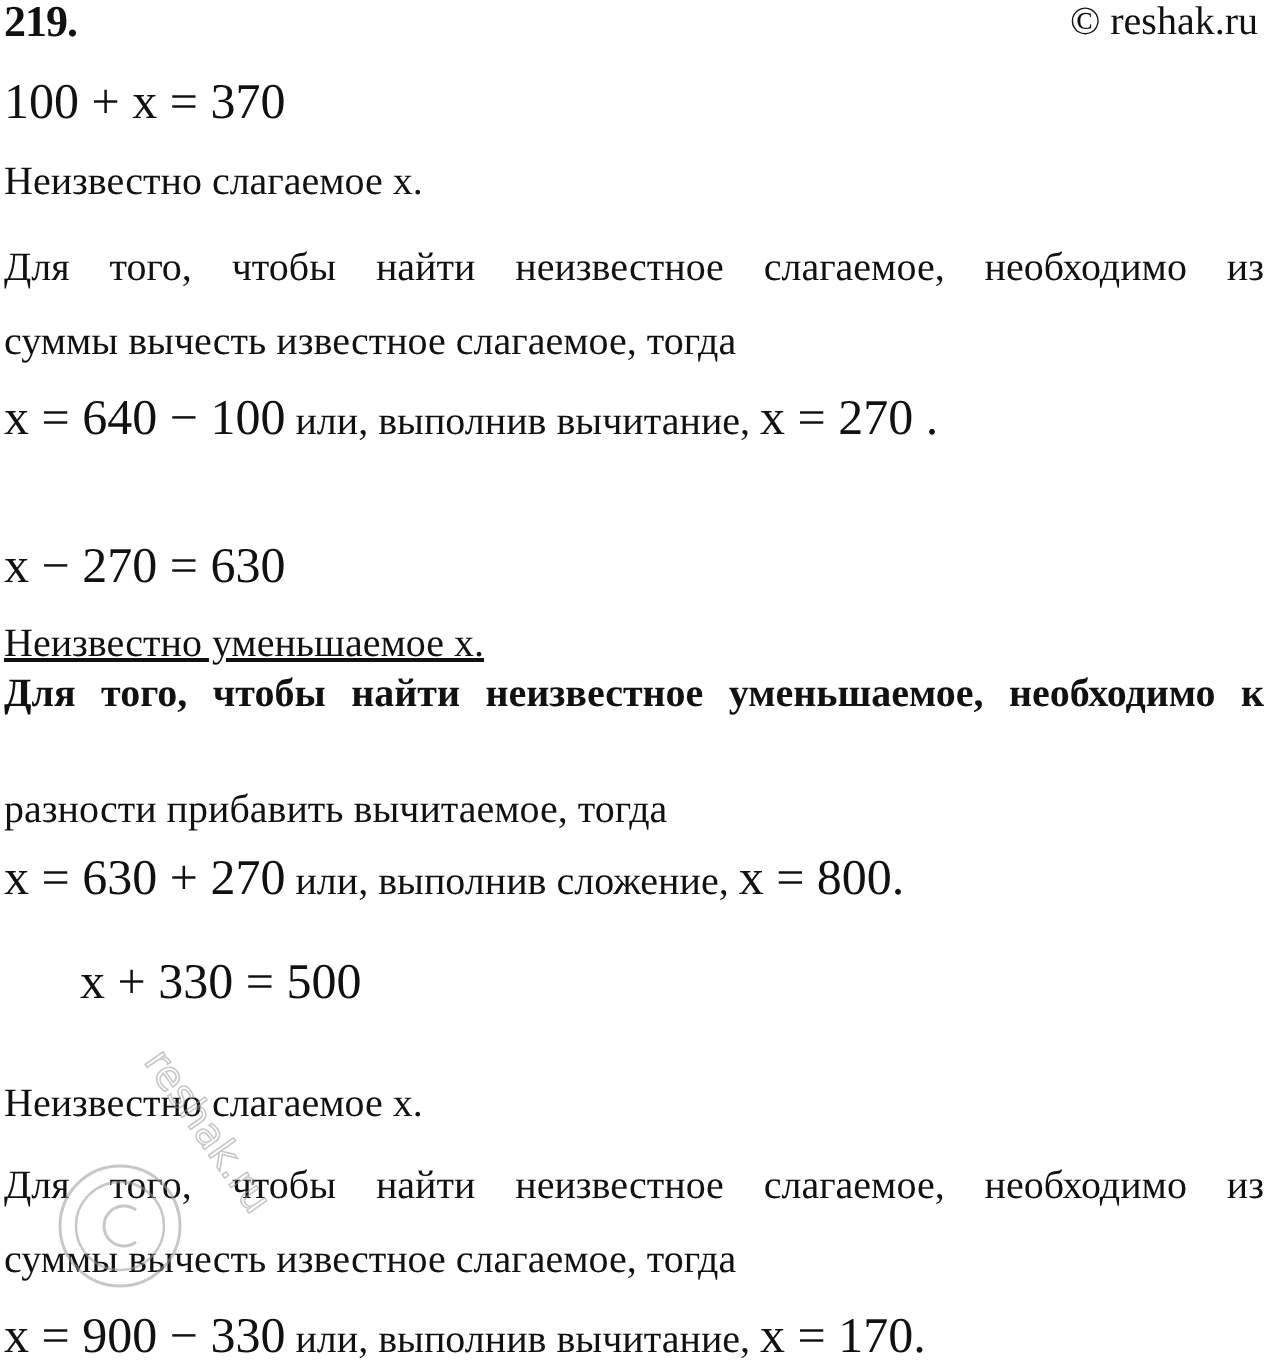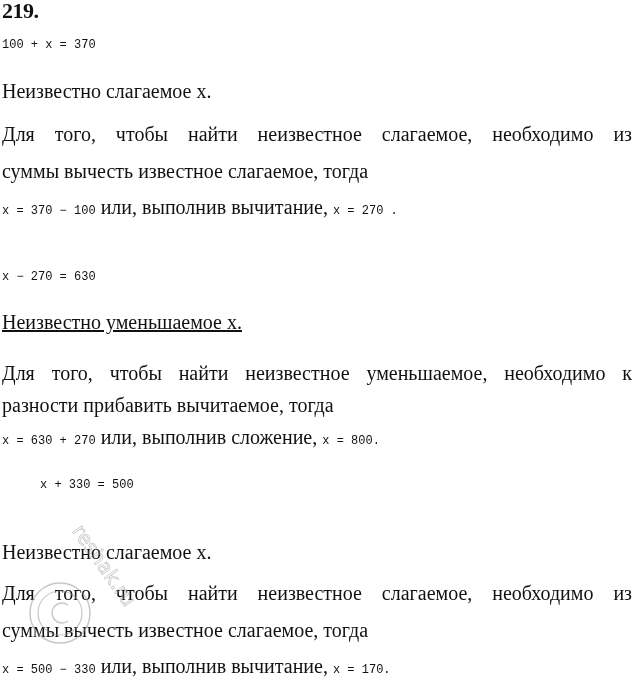--- a/index.html
+++ b/index.html
@@ -36,22 +36,22 @@
       top: 0px;
       font-size: 20px;
     }
     .line {
       position: absolute;
       left: 2px;
       white-space: nowrap;
       font-size: 20px;
     }
     .math {
-      font-family: Liberation Mono, monospace;
-      font-size: 12px;
+      font-family: Liberation Serif, serif;
+      font-size: 25px;
     }
     .justify {
       width: 630px;
       text-align: justify;
       text-align-last: justify;
       white-space: normal;
     }
     .watermark {
       position: absolute;
       left: 18px;
@@ -60,44 +60,45 @@
       height: 130px;
       pointer-events: none;
       opacity: 0.55;
     }
   </style>
 </head>
 <body>
 
 <div class="header">
   <span class="task-number">219.</span>
+  <span class="copyright">© reshak.ru</span>
 </div>
 
 <div class="line math" style="top:38px;">100 + x = 370</div>
 <div class="line" style="top:80px;">Неизвестно слагаемое  x.</div>
 <div class="line justify" style="top:123px;">Для того, чтобы найти неизвестное слагаемое, необходимо из</div>
 <div class="line" style="top:160px;">суммы вычесть известное слагаемое, тогда</div>
 <div class="line" style="top:196px;">
-  <span class="math">x = 370 − 100</span><span> или, выполнив вычитание, </span><span class="math">x = 270 .</span>
+  <span class="math">x = 640 − 100</span><span> или, выполнив вычитание, </span><span class="math">x = 270 .</span>
 </div>
 
 <div class="line math" style="top:270px;text-align:right;">x − 270 = 630</div>
 <div class="line" style="top:311px;text-decoration:underline;">Неизвестно уменьшаемое  x.</div>
-<div class="line justify" style="top:362px;">Для того, чтобы найти неизвестное уменьшаемое, необходимо к</div>
+<div class="line justify" style="top:336px;font-weight:bold;">Для того, чтобы найти неизвестное уменьшаемое, необходимо к</div>
 <div class="line" style="top:394px;">разности прибавить вычитаемое, тогда</div>
 <div class="line" style="top:426px;">
   <span class="math">x = 630 + 270</span><span> или, выполнив сложение, </span><span class="math">x = 800.</span>
 </div>
 
 <div class="line math" style="top:478px;margin-left:38px;">x + 330 = 500</div>
 <div class="line" style="top:541px;">Неизвестно слагаемое  x.</div>
 <div class="line justify" style="top:582px;">Для того, чтобы найти неизвестное слагаемое, необходимо из</div>
 <div class="line" style="top:619px;">суммы вычесть известное слагаемое, тогда</div>
 <div class="line" style="top:655px;">
-  <span class="math">x = 500 − 330</span><span> или, выполнив вычитание, </span><span class="math">x = 170.</span>
+  <span class="math">x = 900 − 330</span><span> или, выполнив вычитание, </span><span class="math">x = 170.</span>
 </div>
 
 <svg class="watermark" viewBox="0 0 120 130" xmlns="http://www.w3.org/2000/svg">
   <circle cx="42" cy="88" r="30" fill="none" stroke="#9a9a9a" stroke-width="1.5"></circle>
   <circle cx="42" cy="88" r="22" fill="none" stroke="#9a9a9a" stroke-width="1.2"></circle>
   <path d="M50 80 A 10 10 0 1 0 50 96" fill="none" stroke="#9a9a9a" stroke-width="1.5"></path>
   <text x="20" y="30" font-family="DejaVu Sans, sans-serif" font-size="20" fill="none" stroke="#9a9a9a" stroke-width="0.8" transform="rotate(55 60 50)">reshak.ru</text>
 </svg>
 
 </body></html>

